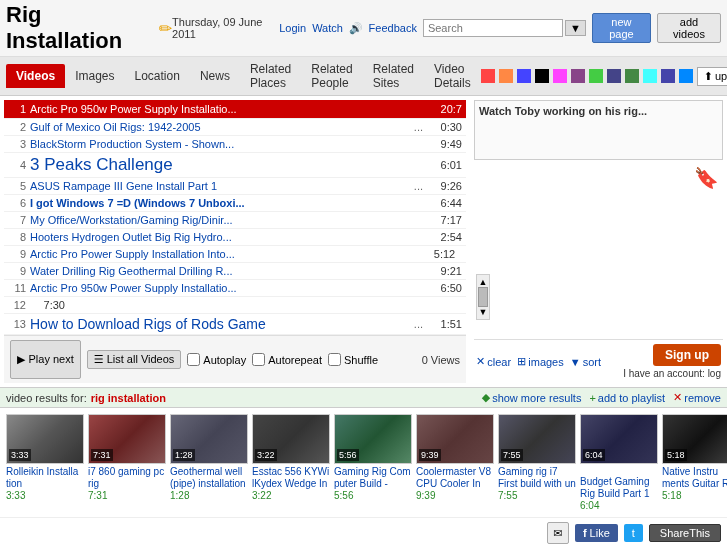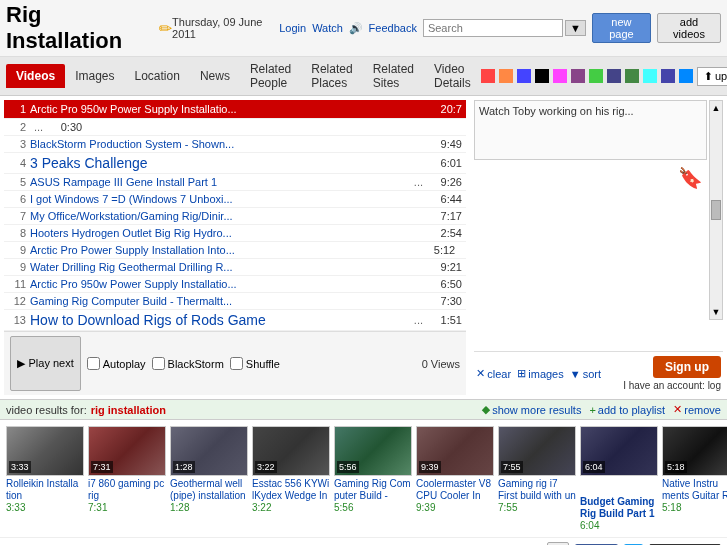--- a/index.html
+++ b/index.html
@@ -96,22 +96,22 @@
     <button class="header-btn blue">new page</button>
     <button class="header-btn">add videos</button>
   </div>
 </div>
 
 <div id="nav-tabs">
   <div class="nav-tab active">Videos</div>
   <div class="nav-tab">Images</div>
   <div class="nav-tab">Location</div>
   <div class="nav-tab">News</div>
+  <div class="nav-tab">Related Places</div>
   <div class="nav-tab">Related People</div>
-  <div class="nav-tab">Related Places</div>
   <div class="nav-tab">Related Sites</div>
   <div class="nav-tab">Video Details</div>
   <div id="nav-right">
     <span class="color-swatch" style="background:#f44;"></span>
     <span class="color-swatch" style="background:#f84;"></span>
     <span class="color-swatch" style="background:#44f;"></span>
     <span class="color-swatch" style="background:#000;"></span>
     <span class="color-swatch" style="background:#f4f;"></span>
     <span class="color-swatch" style="background:#848;"></span>
     <span class="color-swatch" style="background:#4c4;"></span>
@@ -133,42 +133,43 @@
   <div id="video-list-panel" style="width:470px;display:flex;flex-direction:column;">
     <div id="video-list" style="flex:1;position:relative;">
 
       <div class="video-entry" style="background:#cc0000;display:flex;align-items:center;padding:3px 4px;">
         <span class="video-num" style="color:#fff;width:18px;font-size:11px;text-align:right;margin-right:4px;">1</span>
         <span class="video-title" style="color:#fff;flex:1;font-size:11px;white-space:nowrap;overflow:hidden;text-overflow:ellipsis;">Arctic Pro 950w Power Supply Installatio...</span>
         <span class="video-duration" style="color:#fff;font-size:11px;width:35px;text-align:right;">20:7</span>
       </div>
       <div class="video-entry" style="display:flex;align-items:center;padding:2px 4px;border-bottom:1px solid #f0f0f0;">
         <span class="video-num" style="color:#666;width:18px;font-size:11px;text-align:right;margin-right:4px;">2</span>
+        <span class="video-title" style="color:#0645ad;flex:1;font-size:11px;white-space:nowrap;overflow:hidden;text-overflow:ellipsis;">Gulf of Mexico Oil Rigs: 1942-2005</span>
         <span style="color:#666;font-size:11px;margin:0 4px;">...</span>
         <span class="video-duration" style="font-size:11px;width:35px;text-align:right;color:#333;">0:30</span>
       </div>
       <div class="video-entry" style="display:flex;align-items:center;padding:2px 4px;border-bottom:1px solid #f0f0f0;">
         <span class="video-num" style="color:#666;width:18px;font-size:11px;text-align:right;margin-right:4px;">3</span>
         <span class="video-title" style="color:#0645ad;flex:1;font-size:11px;white-space:nowrap;overflow:hidden;text-overflow:ellipsis;">BlackStorm Production System - Shown...</span>
         <span class="video-duration" style="font-size:11px;width:35px;text-align:right;color:#333;">9:49</span>
       </div>
       <div class="video-entry" style="display:flex;align-items:center;padding:2px 4px;border-bottom:1px solid #f0f0f0;">
         <span class="video-num" style="color:#666;width:18px;font-size:11px;text-align:right;margin-right:4px;">4</span>
-        <span class="video-title" style="color:#0645ad;flex:1;font-size:14px;white-space:nowrap;overflow:hidden;text-overflow:ellipsis;">3 Peaks Challenge</span>
+        <span class="video-title" style="color:#0645ad;flex:1;font-size:17px;white-space:nowrap;overflow:hidden;text-overflow:ellipsis;">3 Peaks Challenge</span>
         <span class="video-duration" style="font-size:11px;width:35px;text-align:right;color:#333;">6:01</span>
       </div>
       <div class="video-entry" style="display:flex;align-items:center;padding:2px 4px;border-bottom:1px solid #f0f0f0;">
         <span class="video-num" style="color:#666;width:18px;font-size:11px;text-align:right;margin-right:4px;">5</span>
         <span class="video-title" style="color:#0645ad;flex:1;font-size:11px;white-space:nowrap;overflow:hidden;text-overflow:ellipsis;">ASUS Rampage III Gene Install Part 1</span>
         <span style="color:#666;font-size:11px;margin:0 4px;">...</span>
         <span class="video-duration" style="font-size:11px;width:35px;text-align:right;color:#333;">9:26</span>
       </div>
       <div class="video-entry" style="display:flex;align-items:center;padding:2px 4px;border-bottom:1px solid #f0f0f0;">
         <span class="video-num" style="color:#666;width:18px;font-size:11px;text-align:right;margin-right:4px;">6</span>
-        <span class="video-title" style="color:#0645ad;flex:1;font-size:11px;white-space:nowrap;overflow:hidden;text-overflow:ellipsis;">I got Windows 7 =D (Windows 7 Unboxi...</span>
+        <span class="video-title" style="color:#0645ad;flex:1;font-size:11px;white-space:nowrap;overflow:hidden;text-overflow:ellipsis;font-weight:bold;">I got Windows 7 =D (Windows 7 Unboxi...</span>
         <span class="video-duration" style="font-size:11px;width:35px;text-align:right;color:#333;">6:44</span>
       </div>
       <div class="video-entry" style="display:flex;align-items:center;padding:2px 4px;border-bottom:1px solid #f0f0f0;">
         <span class="video-num" style="color:#666;width:18px;font-size:11px;text-align:right;margin-right:4px;">7</span>
         <span class="video-title" style="color:#0645ad;flex:1;font-size:11px;white-space:nowrap;overflow:hidden;text-overflow:ellipsis;">My Office/Workstation/Gaming Rig/Dinir...</span>
         <span class="video-duration" style="font-size:11px;width:35px;text-align:right;color:#333;">7:17</span>
       </div>
       <div class="video-entry" style="display:flex;align-items:center;padding:2px 4px;border-bottom:1px solid #f0f0f0;">
         <span class="video-num" style="color:#666;width:18px;font-size:11px;text-align:right;margin-right:4px;">8</span>
         <span class="video-title" style="color:#0645ad;flex:1;font-size:11px;white-space:nowrap;overflow:hidden;text-overflow:ellipsis;">Hooters Hydrogen Outlet Big Rig Hydro...</span>
@@ -184,52 +185,52 @@
         <span class="video-title" style="color:#0645ad;flex:1;font-size:11px;white-space:nowrap;overflow:hidden;text-overflow:ellipsis;">Water Drilling Rig Geothermal Drilling R...</span>
         <span class="video-duration" style="font-size:11px;width:35px;text-align:right;color:#333;">9:21</span>
       </div>
       <div class="video-entry" style="display:flex;align-items:center;padding:2px 4px;border-bottom:1px solid #f0f0f0;">
         <span class="video-num" style="color:#666;width:18px;font-size:11px;text-align:right;margin-right:4px;">11</span>
         <span class="video-title" style="color:#0645ad;flex:1;font-size:11px;white-space:nowrap;overflow:hidden;text-overflow:ellipsis;">Arctic Pro 950w Power Supply Installatio...</span>
         <span class="video-duration" style="font-size:11px;width:35px;text-align:right;color:#333;">6:50</span>
       </div>
       <div class="video-entry" style="display:flex;align-items:center;padding:2px 4px;border-bottom:1px solid #f0f0f0;">
         <span class="video-num" style="color:#666;width:18px;font-size:11px;text-align:right;margin-right:4px;">12</span>
-        <span class="video-title" style="color:#0645ad;flex:1;font-size:11px;white-space:nowrap;overflow:hidden;text-overflow:ellipsis;">Gaming Rig Computer Build - Thermaltt...</span>
         <span class="video-duration" style="font-size:11px;width:35px;text-align:right;color:#333;">7:30</span>
       </div>
       <div class="video-entry" style="display:flex;align-items:center;padding:2px 4px;border-bottom:1px solid #f0f0f0;">
         <span class="video-num" style="color:#666;width:18px;font-size:11px;text-align:right;margin-right:4px;">13</span>
         <span class="video-title" style="color:#0645ad;flex:1;font-size:14px;white-space:nowrap;overflow:hidden;text-overflow:ellipsis;">How to Download Rigs of Rods Game</span>
         <span style="color:#666;font-size:11px;margin:0 4px;">...</span>
         <span class="video-duration" style="font-size:11px;width:35px;text-align:right;color:#333;">1:51</span>
       </div>
     </div>
 
     <div id="player-controls" style="display:flex;align-items:center;gap:6px;padding:4px 6px;background:#f5f5f5;border-top:1px solid #ddd;">
-      <button style="background:#e0e0e0;border:1px solid #aaa;padding:20px 6px;font-size:11px;cursor:pointer;border-radius:2px;">▶ Play next</button>
+      <button style="background:#e0e0e0;border:1px solid #aaa;padding:12px 6px;font-size:11px;cursor:pointer;border-radius:2px;">▶ Play next</button>
+      <button style="background:#e0e0e0;border:1px solid #aaa;padding:2px 6px;font-size:11px;cursor:pointer;border-radius:2px;">☰ List all Videos</button>
       <label class="checkbox-item" style="display:flex;align-items:center;gap:3px;font-size:11px;">
         <input type="checkbox" style="">
         <span>Autoplay</span>
       </label>
       <label class="checkbox-item" style="display:flex;align-items:center;gap:3px;font-size:11px;">
         <input type="checkbox" style="">
-        <span>BlackStorm</span>
+        <span>Autorepeat</span>
       </label>
       <label class="checkbox-item" style="display:flex;align-items:center;gap:3px;font-size:11px;">
         <input type="checkbox" style="">
         <span>Shuffle</span>
       </label>
       <span id="views-badge" style="margin-left:auto;font-size:11px;color:#333;">0 Views</span>
     </div>
   </div>
 
   <div id="side-panel" style="width:257px;padding:4px;flex-shrink:0;display:flex;flex-direction:column;">
 
-    <div style="display:flex;flex-direction:row;height:220px;">
+    <div style="display:flex;flex-direction:column;height:220px;font-weight:bold;">
       <div style="flex:1;">
 
         <div id="video-description" style="border:1px solid #ccc;min-height:60px;padding:4px;font-size:11px;color:#333;background:#fafafa;margin-bottom:4px;">
           <span>Watch Toby working on his rig...</span>
         </div>
 
         <div style="display:flex;justify-content:flex-end;padding:2px 4px;">
           <span style="font-size:20px;color:#cc8800;cursor:pointer;">🔖</span>
         </div>
       </div>
@@ -330,21 +331,21 @@
     <div class="thumb-img thumb-bg-7" style="width:78px;height:50px;background:linear-gradient(135deg,#556 0%,#333 50%,#445 100%);border:1px solid #ccc;position:relative;">
       <div style="position:absolute;bottom:2px;left:2px;background:rgba(0,0,0,0.6);color:#fff;font-size:9px;padding:1px 2px;">7:55</div>
     </div>
     <div style="font-size:10px;color:#0645ad;margin-top:2px;line-height:1.2;">Gaming rig i7 First build with un</div>
     <div style="font-size:10px;color:#2a8a2a;">7:55</div>
   </div>
   <div class="thumb-item" style="width:78px;flex-shrink:0;cursor:pointer;">
     <div class="thumb-img thumb-bg-8" style="width:78px;height:50px;background:linear-gradient(135deg,#446 0%,#224 50%,#335 100%);border:1px solid #ccc;position:relative;">
       <div style="position:absolute;bottom:2px;left:2px;background:rgba(0,0,0,0.6);color:#fff;font-size:9px;padding:1px 2px;">6:04</div>
     </div>
-    <div style="font-size:10px;color:#0645ad;margin-top:20px;line-height:1.2;font-weight:bold;">Budget Gaming Rig Build Part 1</div>
+    <div style="font-size:10px;color:#0645ad;margin-top:12px;line-height:1.2;">Budget Gaming Rig Build Part 1</div>
     <div style="font-size:10px;color:#2a8a2a;">6:04</div>
   </div>
   <div class="thumb-item" style="width:78px;flex-shrink:0;cursor:pointer;">
     <div class="thumb-img thumb-bg-9" style="width:78px;height:50px;background:linear-gradient(135deg,#333 0%,#111 50%,#444 100%);border:1px solid #ccc;position:relative;">
       <div style="position:absolute;bottom:2px;left:2px;background:rgba(0,0,0,0.6);color:#fff;font-size:9px;padding:1px 2px;">5:18</div>
     </div>
     <div style="font-size:10px;color:#0645ad;margin-top:2px;line-height:1.2;">Native Instru ments Guitar Rig</div>
     <div style="font-size:10px;color:#2a8a2a;">5:18</div>
   </div>
 </div>

